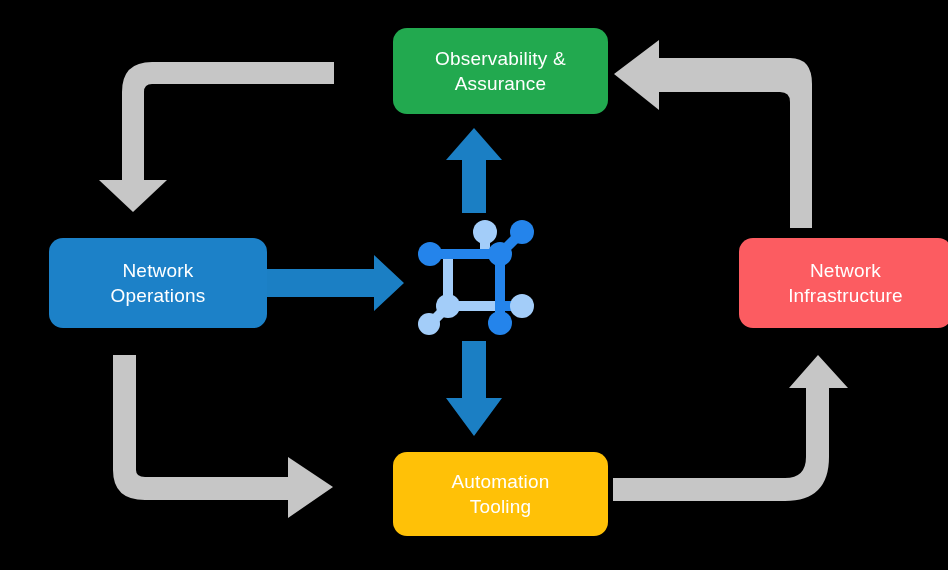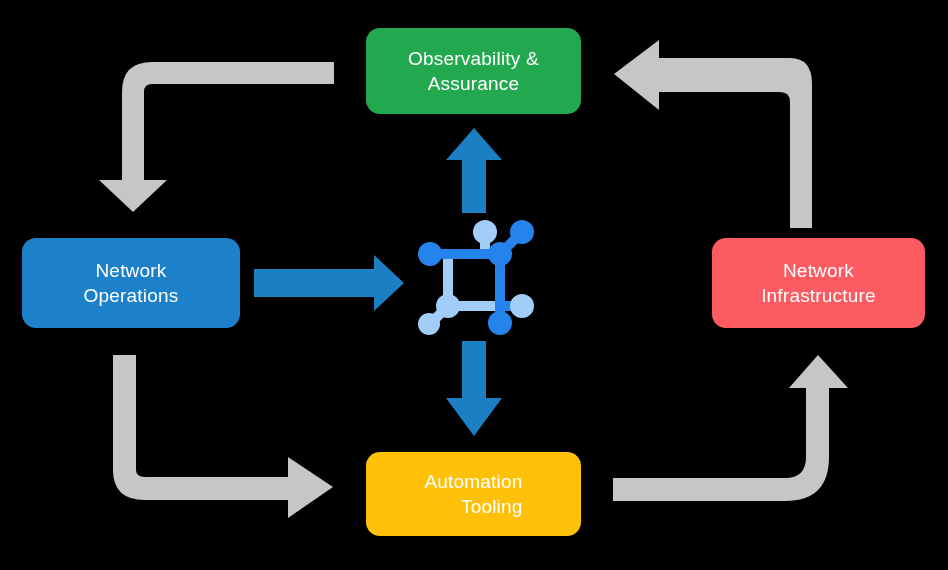--- a/index.html
+++ b/index.html
@@ -34,20 +34,21 @@
     justify-content: center;
     text-align: center;
     color: #ffffff;
     font-size: 19px;
     line-height: 1.32;
     font-weight: 400;
     letter-spacing: 0.2px;
     box-sizing: border-box;
     padding: 4px 10px;
     font-family: "Liberation Sans", sans-serif;
+    margin-left: 27px;
   }
   .node-label {
     display: block;
     white-space: pre-line;
   }
   #node-observability {
     left: 366px; top: 28px; width: 215px; height: 86px;
   }
   #node-operations {
     left: 22px; top: 238px; width: 218px; height: 90px;
@@ -193,18 +194,18 @@
   <div class="node-box" id="node-operations" style="background: rgb(28, 129, 200); color: rgb(255, 255, 255);">
     <span class="node-label">Network
 Operations</span>
   </div>
 
   <div class="node-box" id="node-infrastructure" style="background: rgb(252, 92, 97); color: rgb(255, 255, 255);">
     <span class="node-label">Network
 Infrastructure</span>
   </div>
 
-  <div class="node-box" id="node-automation" style="background: rgb(255, 193, 7); color: rgb(255, 255, 255); text-align: right;">
+  <div class="node-box" id="node-automation" style="background: rgb(255, 193, 7); color: rgb(255, 255, 255);">
     <span class="node-label">Automation
 Tooling</span>
   </div>
 
 </div>
 
 </body></html>

